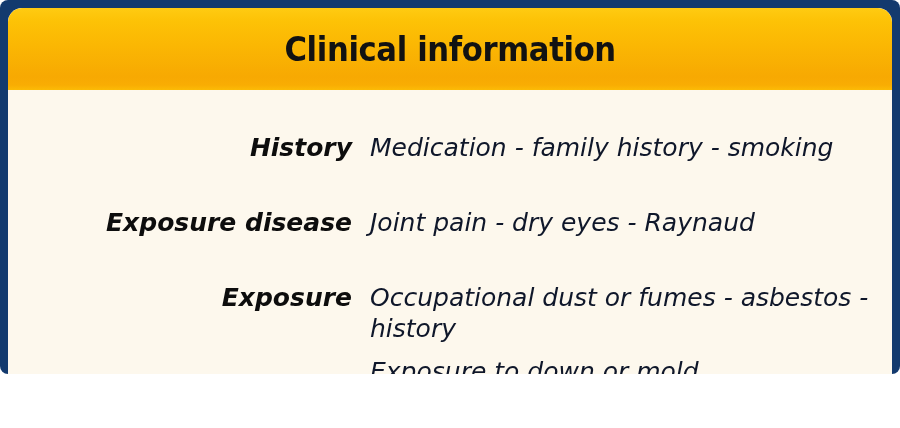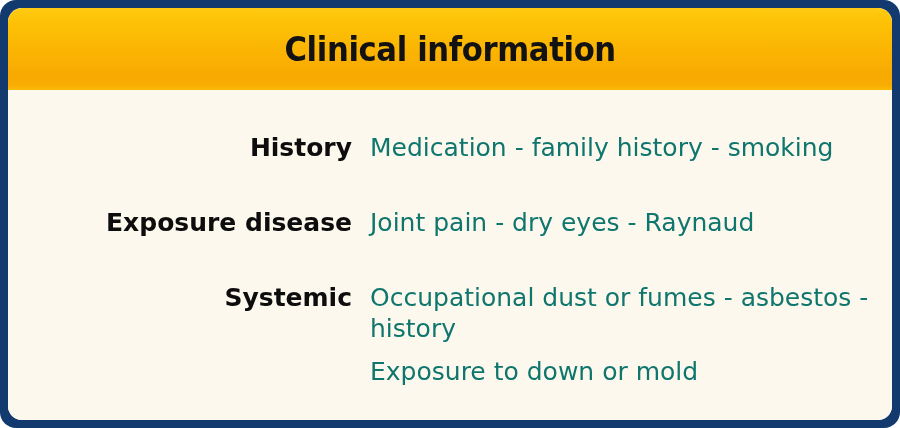--- a/index.html
+++ b/index.html
@@ -12,24 +12,24 @@
     height: 428px;
     overflow: hidden;
     font-family: "DejaVu Sans", sans-serif;
   }
 
   .card {
     position: absolute;
     left: 0;
     top: 0;
     width: 900px;
-    height: 428px;
+    height: 374px;
     box-sizing: border-box;
     background: #133a6e;
-    border-radius: 16px;
+    border-radius: 8px;
     overflow: hidden;
   }
 
   .card-inner {
     position: absolute;
     left: 8px;
     top: 8px;
     width: 884px;
     height: 412px;
     box-sizing: border-box;
@@ -83,38 +83,39 @@
   }
 
   .info-table {
     width: 100%;
     border-collapse: collapse;
   }
 
   .info-table td {
     vertical-align: top;
     padding: 0;
+    font-style: italic;
   }
 
   .label-cell {
     width: 362px;
     text-align: right;
     padding-right: 18px !important;
     box-sizing: border-box;
     font-size: 25px;
     font-weight: bold;
     color: #0d0d0d;
     line-height: 31px;
     white-space: nowrap;
   }
 
   .value-cell {
     font-size: 25px;
     font-weight: normal;
-    color: #0f766e;
+    color: #0f172a;
     line-height: 31px;
     padding-right: 8px !important;
   }
 
   .value-cell p {
     margin: 0;
   }
 
   .value-cell p + p {
     margin-top: 12px;
@@ -155,21 +156,21 @@
               <p>Joint pain - dry eyes - Raynaud</p>
             </td>
           </tr>
 
           <tr class="row-gap">
             <td></td>
             <td></td>
           </tr>
 
           <tr>
-            <td class="label-cell">Systemic</td>
+            <td class="label-cell">Exposure</td>
             <td class="value-cell">
               <p>Occupational dust or fumes - asbestos - history</p>
               <p>Exposure to down or mold</p>
             </td>
           </tr>
         </tbody>
       </table>
     </div>
 
   </div>

